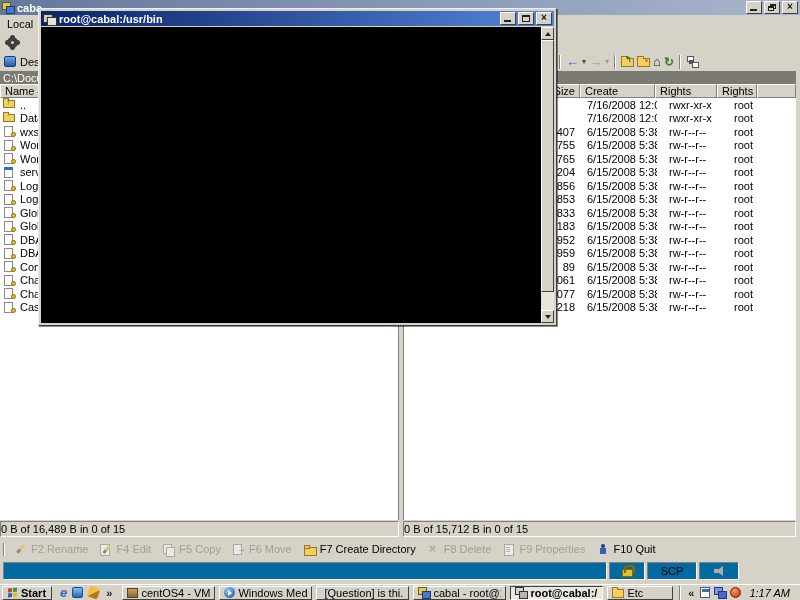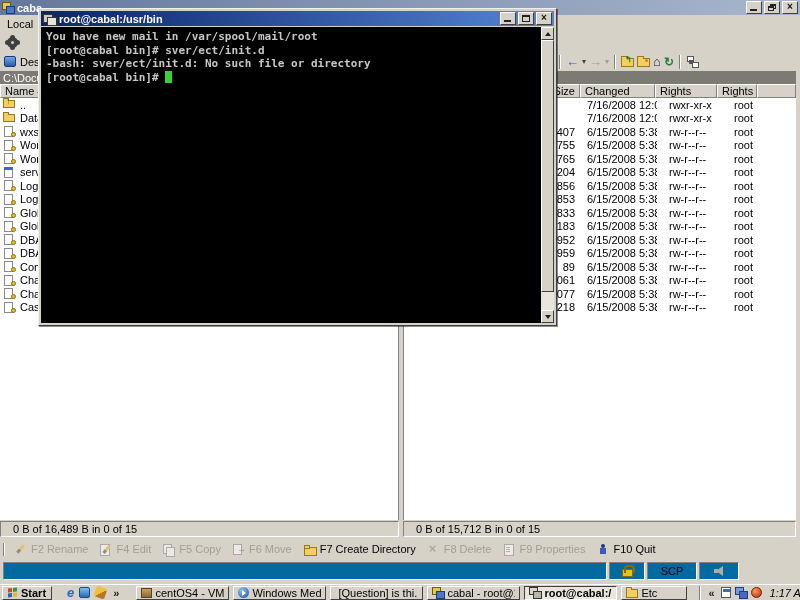--- a/index.html
+++ b/index.html
@@ -73,21 +73,21 @@
   .ficon .geardot { position:absolute; right:0; bottom:0; width:5px; height:5px; border-radius:50%;
     background:#e8c020; border:1px solid #8a6a00; z-index:2; }
   .ficon .appbar { position:absolute; left:1px; top:0; width:9px; height:3px; background:#3a6ac8; z-index:2; }
 
   .r-row { display:flex; align-items:center; height:13.5px; white-space:nowrap; }
   .r-size    { width:175px; text-align:right; padding-right:4px; }
   .r-changed { width:70px; margin-left:8px; overflow:hidden; }
   .r-rights  { width:77px;padding-left:12px; }
   .r-owner   { width:60px; }
 
-  .panel-status { position:absolute; top:521px; height:16px; display:flex; align-items:center; padding-left:12px;
+  .panel-status { position:absolute; top:521px; height:16px; display:flex; align-items:center; padding-left:0;
     border:1px solid; border-color:#808080 #ffffff #ffffff #808080; background:#d6d2c8; white-space:nowrap; }
   .pstat-left  { left:0; width:399px; }
   .pstat-right { left:403px; width:393px; }
 
   
   .func-bar { position:absolute; left:0; top:540px; width:800px; height:18px; display:flex; align-items:center; }
   .fsep { width:2px; height:13px; border-left:1px solid #808080; border-right:1px solid #fff; margin:0 4px 0 3px; }
   .fbtn { display:flex; align-items:center; gap:4px; padding:1px 6px; white-space:nowrap; }
   .fbtn.disabled { color:#a39f93; }
   .fbtn.disabled .fbicon { opacity:.55; }
@@ -141,21 +141,21 @@
   .sc-tri.up { border-bottom:4px solid #222; }
   .sc-tri.down { border-top:4px solid #222; }
   .sc-thumb { position:absolute; left:0; top:13px; width:13px; height:252px; background:#d6d2c8;
     border:1px solid; border-color:#ffffff #404040 #404040 #ffffff; }
   .mini-mon { position:relative; width:13px; height:12px; flex:0 0 auto; }
   .mini-mon::before { content:""; position:absolute; left:0; top:1px; width:8px; height:7px; background:#cfcab8; border:1px solid #333; }
   .mini-mon::after  { content:""; position:absolute; left:4px; top:4px; width:8px; height:7px; background:#e8e4d8; border:1px solid #333; }
 
   
   .taskbar { position:absolute; left:0; top:584px; width:800px; height:16px; background:#d6d2c8; border-top:1px solid #fff; 
-    display:flex; align-items:center; padding:0 2px; gap:12px; }
+    display:flex; align-items:center; padding:0 2px; gap:5px; }
   .start-btn { display:flex; align-items:center; gap:3px; height:14px; padding:0 5px;
     border:1px solid; border-color:#ffffff #404040 #404040 #ffffff; background:#d6d2c8; font-weight:bold; }
   .flag { position:relative; width:10px; height:10px; transform:skewY(-6deg); }
   .flag i { position:absolute; width:4px; height:4px; }
   .flag .f1 { left:0; top:0; background:#d04428; } .flag .f2 { left:5px; top:0; background:#3a9a3a; }
   .flag .f3 { left:0; top:5px; background:#2a62c8; } .flag .f4 { left:5px; top:5px; background:#e8b820; }
   .ql { display:flex; align-items:center; gap:5px; padding:0 3px; }
   .ql-ie { color:#2668c8; font-weight:bold; font-style:italic; font-size:13px; line-height:13px; }
   .ql-app { width:11px; height:11px; border-radius:2px; background:linear-gradient(#7ec0e8,#2a6ab8); border:1px solid #1a4a88; }
   .ql-brush { width:11px; height:11px; background:linear-gradient(135deg,#f0c040 55%,#b87818 55%); transform:rotate(20deg); border-radius:2px; }
@@ -256,21 +256,21 @@
         <span>Name</span>
           <span class="sort-tri">▴</span>
       </div>
     </div>
 
     <div class="col-hdr" style="left:403px; width:393px;text-align:right;">
       <div class="hdr-cell" style="width:177px; justify-content:flex-end;">
         <span>Size</span>
       </div>
       <div class="hdr-cell" style="width:75px;">
-        <span>Changed</span>
+        <span>Create</span>
       </div>
       <div class="hdr-cell" style="width:62px;">
         <span>Rights</span>
       </div>
       <div class="hdr-cell" style="width:40px;">
         <span>Rights</span>
       </div>
       <div class="hdr-cell" style="flex:1;"></div>
     </div>
 
@@ -548,21 +548,20 @@
           </span>
         <span class="winbtn">
             <span class="g-max"></span>
           </span>
         <span class="winbtn">
             <span class="g-x">×</span>
           </span>
       </span>
     </div>
     <div class="term-body">
-      <div class="term-text"><div class="tline">You have new mail in /var/spool/mail/root</div><div class="tline">[root@cabal bin]# sver/ect/init.d</div><div class="tline">-bash: sver/ect/init.d: No such file or directory</div><div class="tline">[root@cabal bin]# <span class="cursor-block"></span></div></div>
       <div class="term-scroll">
         <div class="sc-btn sc-up">
             <span class="sc-tri up"></span>
           </div>
         <div class="sc-thumb"></div>
         <div class="sc-btn sc-down">
             <span class="sc-tri down"></span>
           </div>
       </div>
     </div>

